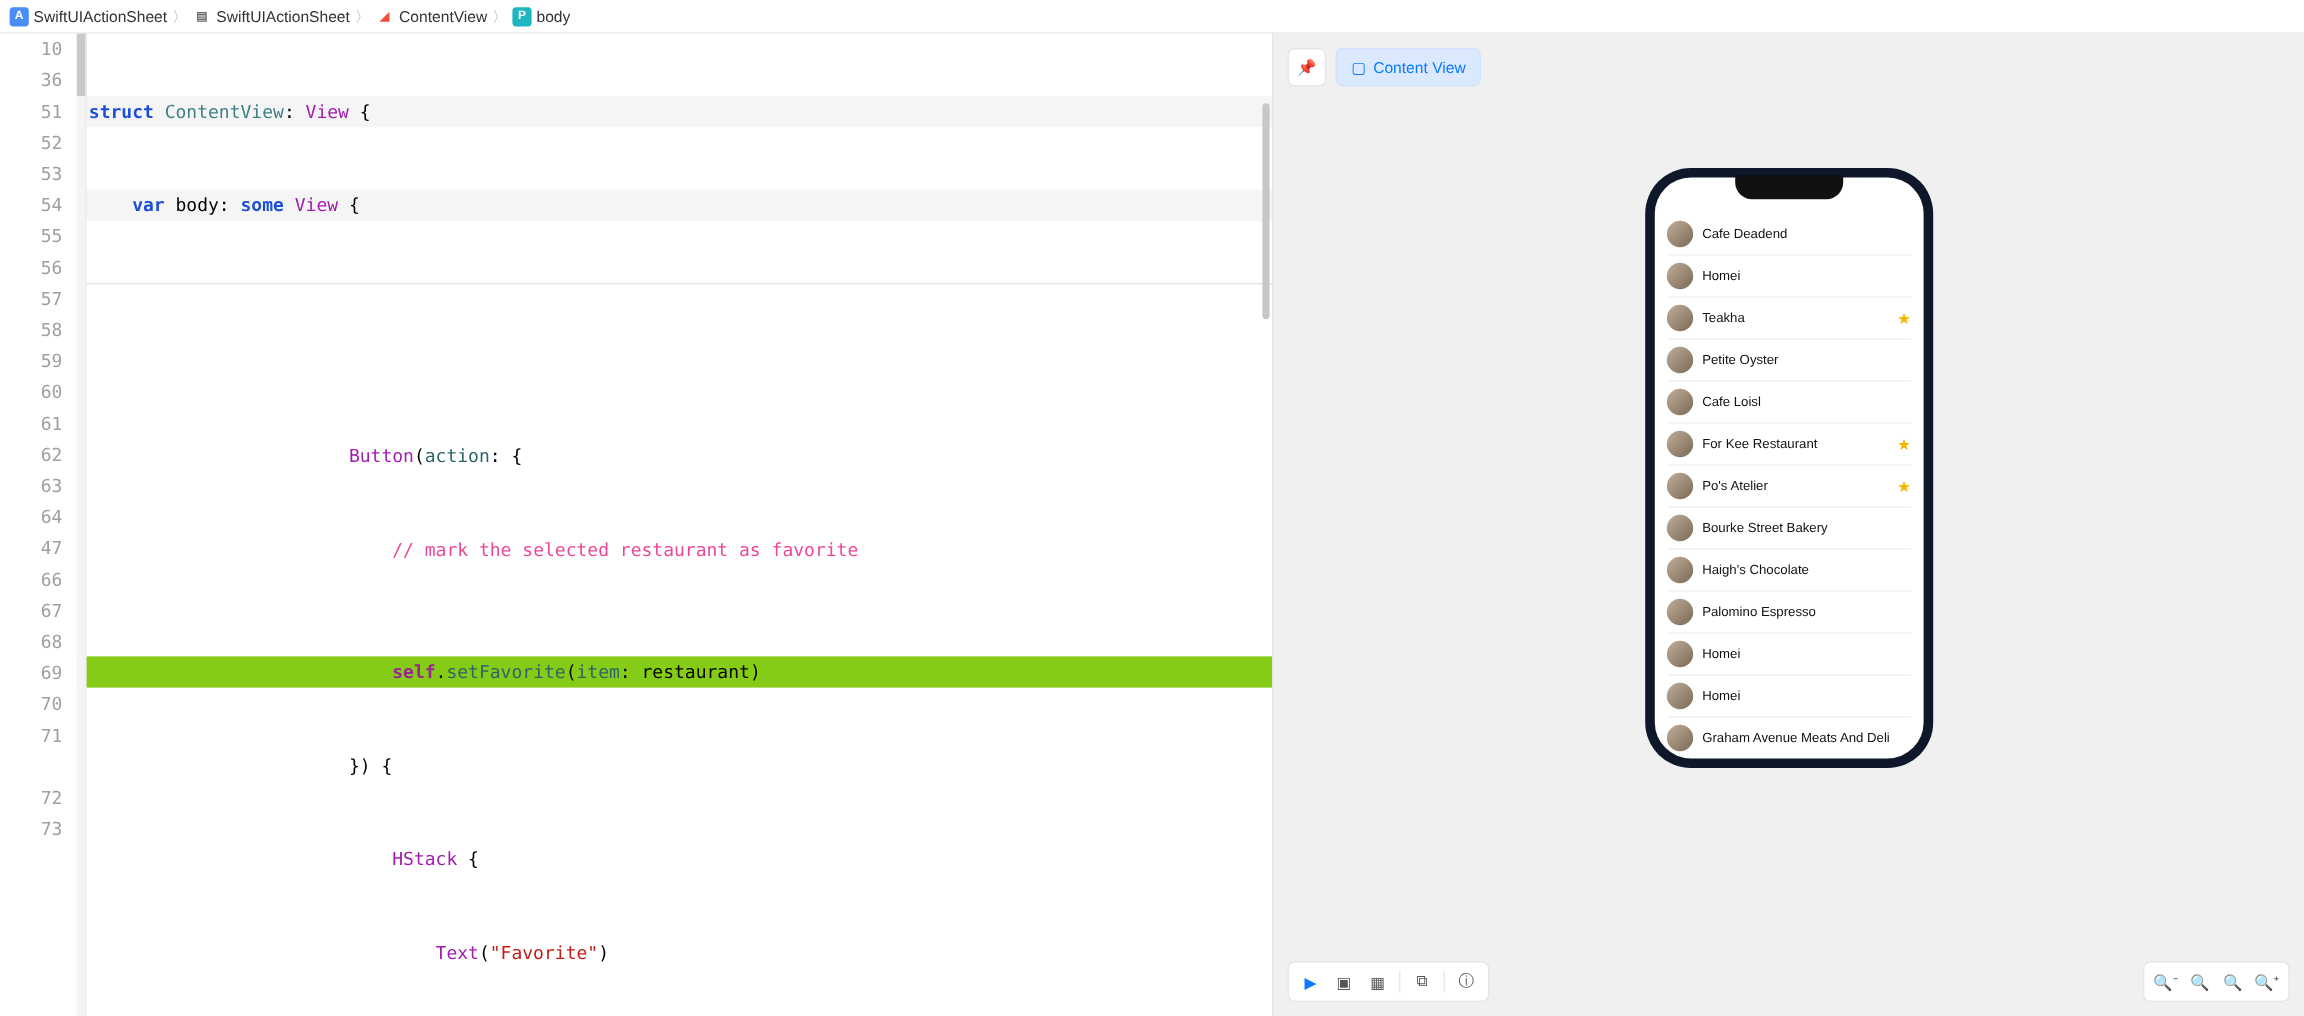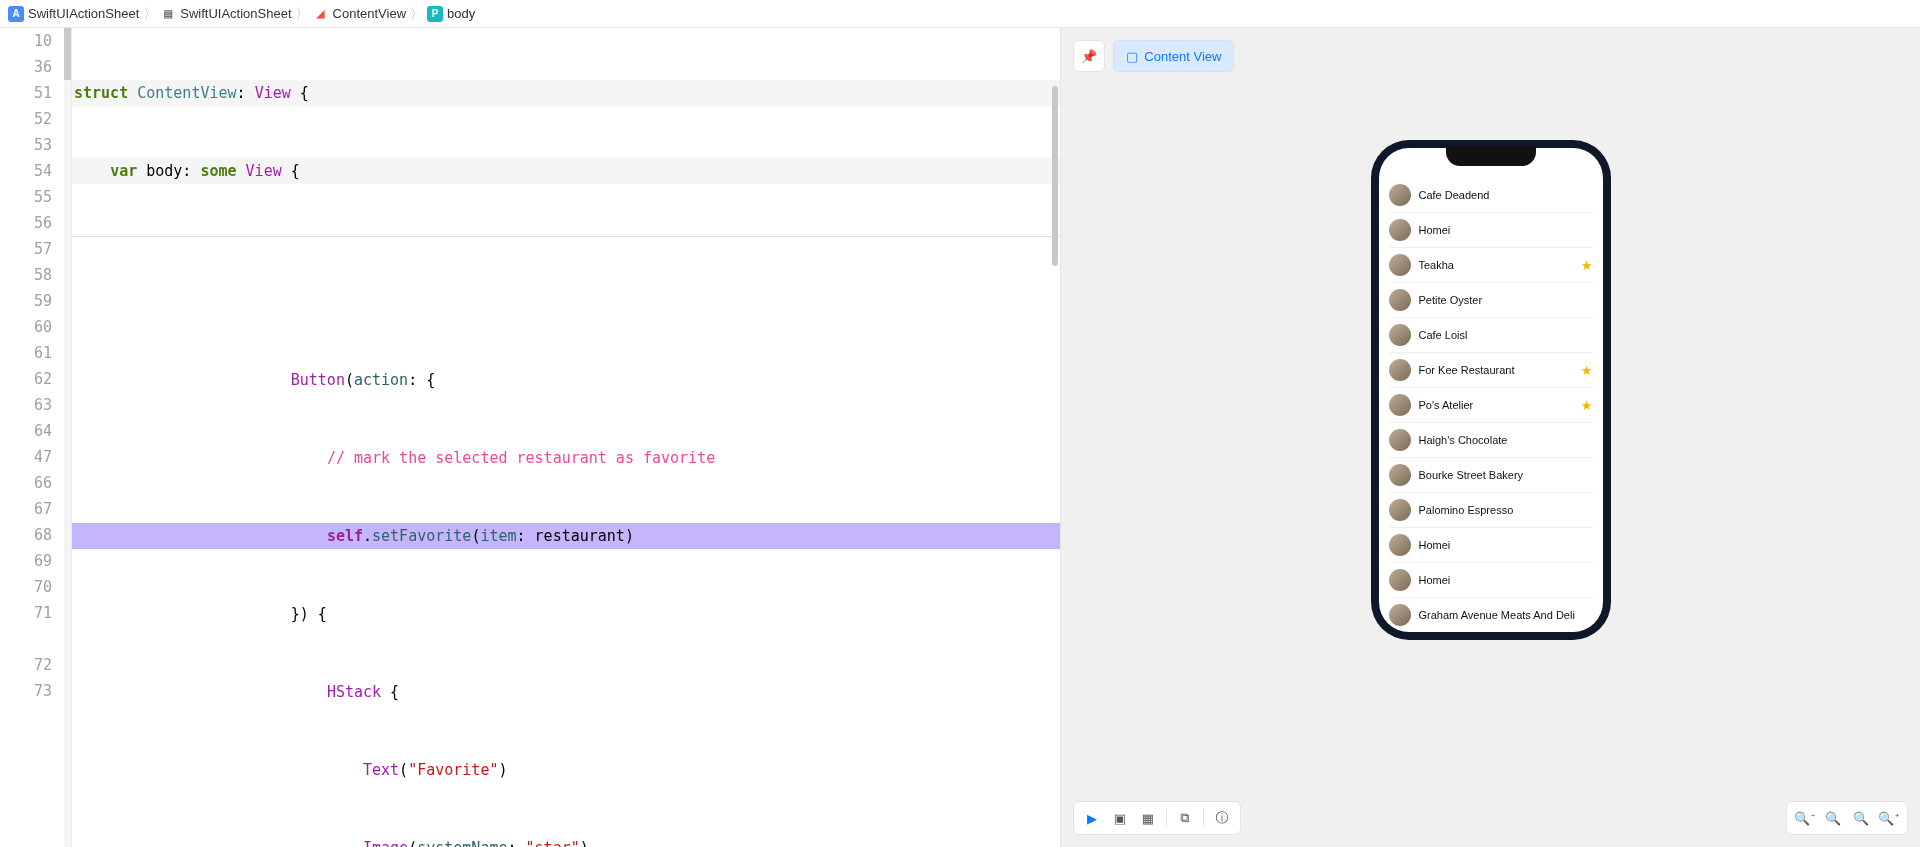--- a/index.html
+++ b/index.html
@@ -51,23 +51,23 @@
   padding-right: 12px;
   color: #a0a0a0;
   background: #fff;
   user-select: none;
   padding-top: 0;
 }
 .gutter div { height: 26px; }
 .code-lines { flex: 1; padding-top: 0; white-space: pre; overflow: hidden; }
 .line { height: 26px; padding-left: 10px; }
 .line.sticky { background: #f5f5f5; }
-.line.hl { background: #c4b5fd; }
+.line.hl { background: #84cc16; margin-top: 24px; }
 .sticky-divider { height:0; border-bottom:1px solid #e0e0e0; }
-.kw { color: #4d7c0f; font-weight: 600; }
+.kw { color: #1d4ed8; font-weight: 600; }
 .type { color: #3e8087; }
 .fn { color: #2d6469; }
 .self { color: #9b2393; font-weight: 600; }
 .call { color: #a21caf; }
 .str { color: #c41a16; }
 .cmt { color: #ec4899; }
 .plain { color: #000; }
 .vtrack {
   position: absolute; right: 2px; top: 58px; width: 6px; height: 180px;
   background: #c7c7c7; border-radius: 3px;
@@ -263,25 +263,25 @@
               <div class="rname">For Kee Restaurant</div>
               <div class="rstar">★</div>
             </div>
             <div class="rrow">
               <div class="rimg"></div>
               <div class="rname">Po's Atelier</div>
               <div class="rstar">★</div>
             </div>
             <div class="rrow">
               <div class="rimg"></div>
+              <div class="rname">Bourke Street Bakery</div>
+            </div>
+            <div class="rrow">
+              <div class="rimg"></div>
               <div class="rname">Haigh's Chocolate</div>
-            </div>
-            <div class="rrow">
-              <div class="rimg"></div>
-              <div class="rname">Bourke Street Bakery</div>
             </div>
             <div class="rrow">
               <div class="rimg"></div>
               <div class="rname">Palomino Espresso</div>
             </div>
             <div class="rrow">
               <div class="rimg"></div>
               <div class="rname">Homei</div>
             </div>
             <div class="rrow">

